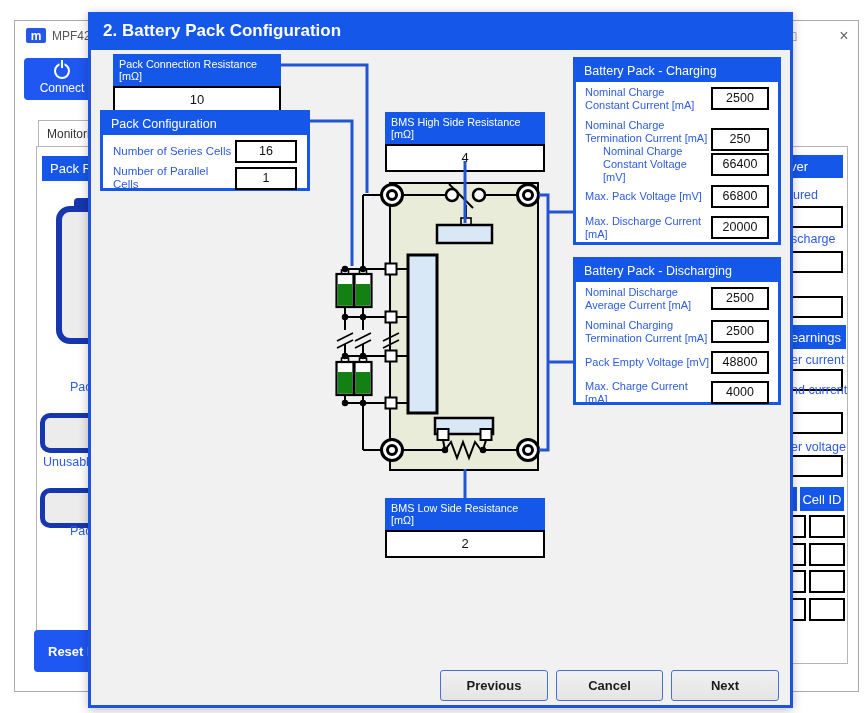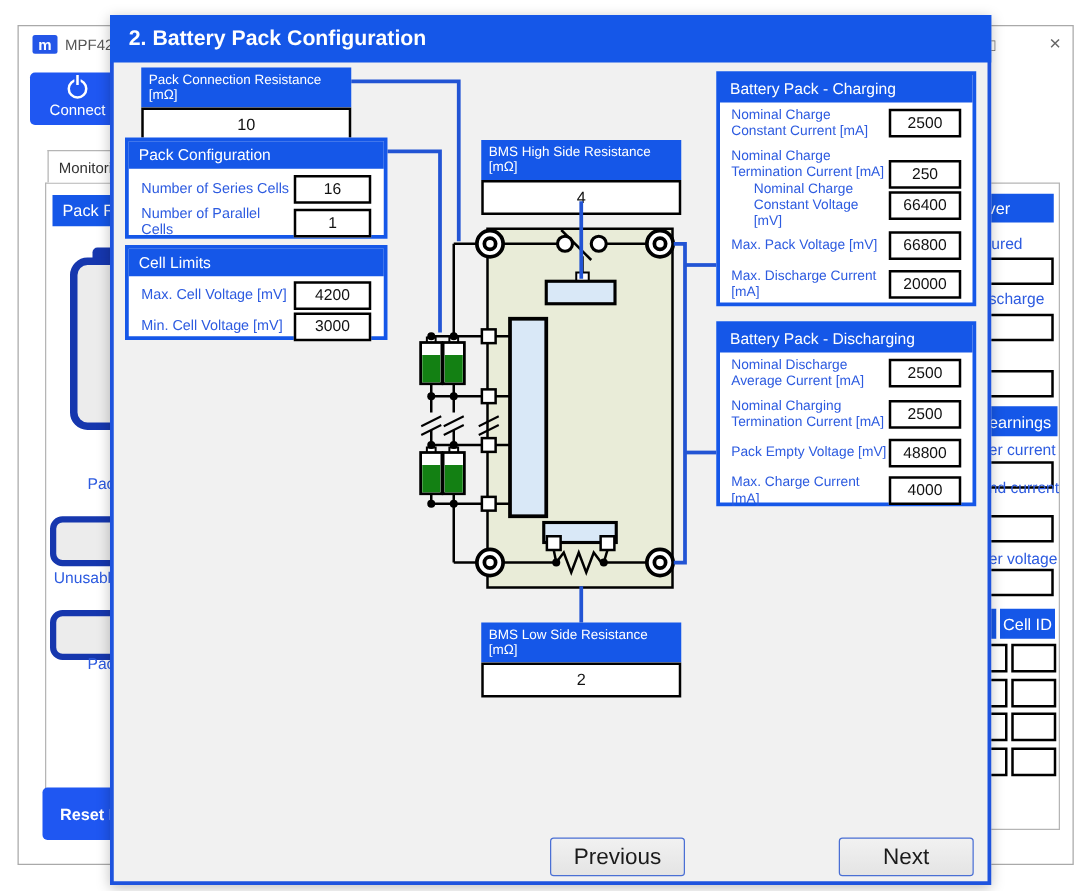--- a/index.html
+++ b/index.html
@@ -44,22 +44,22 @@
   .mini .mbox{background:#fff;border:2px solid #000;height:24px;line-height:24px;text-align:center;font-size:13px;color:#111;}
   .panel{position:absolute;z-index:11;background:#fff;border:3px solid #1557e8;box-sizing:border-box;}
   .prow{display:flex;align-items:center;justify-content:space-between;padding:0 10px;}
   .plabel{color:#2d5be0;font-size:11.5px;line-height:13px;}
   .clabel{color:#2d5be0;font-size:11px;line-height:13px;width:126px;}
   .vbox{background:#fff;border:2px solid #000;width:58px;height:19px;line-height:19px;
         text-align:center;font-size:12.5px;color:#111;flex:none;box-sizing:content-box;}
   .crow{display:flex;align-items:center;justify-content:space-between;padding:0 9px;}
   
   .dlg-btn{position:absolute;z-index:11;width:108px;height:31px;background:linear-gradient(#f1f1f1,#e4e4e4);
-           border:1px solid #4a6fd4;border-radius:3px;color:#1b1b1b;font-size:18px;
-           display:flex;align-items:center;justify-content:center;box-sizing:border-box;}
+           border:1px solid #4a6fd4;border-radius:3px;color:#1b1b1b;font-size:13px;
+           display:flex;align-items:center;justify-content:center;box-sizing:border-box;font-weight:bold;}
   svg{display:block;}
 </style>
 </head>
 <body>
 
 <div class="stage">
 
   <div class="bg-window"></div>
   <div class="bg-title">
     <div class="logo">m</div>
@@ -144,31 +144,20 @@
     <div class="prow" style="height:28px;margin-top:2px;">
       <div class="plabel">Number of Series Cells</div>
       <div class="vbox">16</div>
     </div>
     <div class="prow" style="height:26px;">
       <div class="plabel">Number of Parallel Cells</div>
       <div class="vbox">1</div>
     </div>
   </div>
 
-  <div class="panel" style="left:100px;top:196px;width:210px;height:76px;">
-    <div class="phead">Cell Limits</div>
-    <div class="prow" style="height:26px;margin-top:2px;">
-      <div class="plabel">Max. Cell Voltage [mV]</div>
-      <div class="vbox">4200</div>
-    </div>
-    <div class="prow" style="height:24px;">
-      <div class="plabel">Min. Cell Voltage [mV]</div>
-      <div class="vbox">3000</div>
-    </div>
-  </div>
 
   <div class="mini" style="left:385px;top:112px;width:160px;">
     <div class="phead">BMS High Side Resistance [mΩ]</div>
     <div class="mbox">4</div>
   </div>
 
   <div class="mini" style="left:385px;top:498px;width:160px;">
     <div class="phead">BMS Low Side Resistance [mΩ]</div>
     <div class="mbox">2</div>
   </div>
@@ -320,15 +309,16 @@
       <path d="M310,121 H352 V266"></path>
       <path d="M465,161 V223"></path>
       <path d="M465,469 V498"></path>
       <path d="M539,195 H548 V450 H539"></path>
       <path d="M548,212 H573"></path>
       <path d="M548,362 H573"></path>
     </g>
   </svg>
 
   <div class="dlg-btn" style="left:440px;top:670px;">Previous</div>
+  <div class="dlg-btn" style="left:556px;top:670px;width:107px;">Cancel</div>
   <div class="dlg-btn" style="left:671px;top:670px;">Next</div>
 
 </div>
 
 </body></html>

